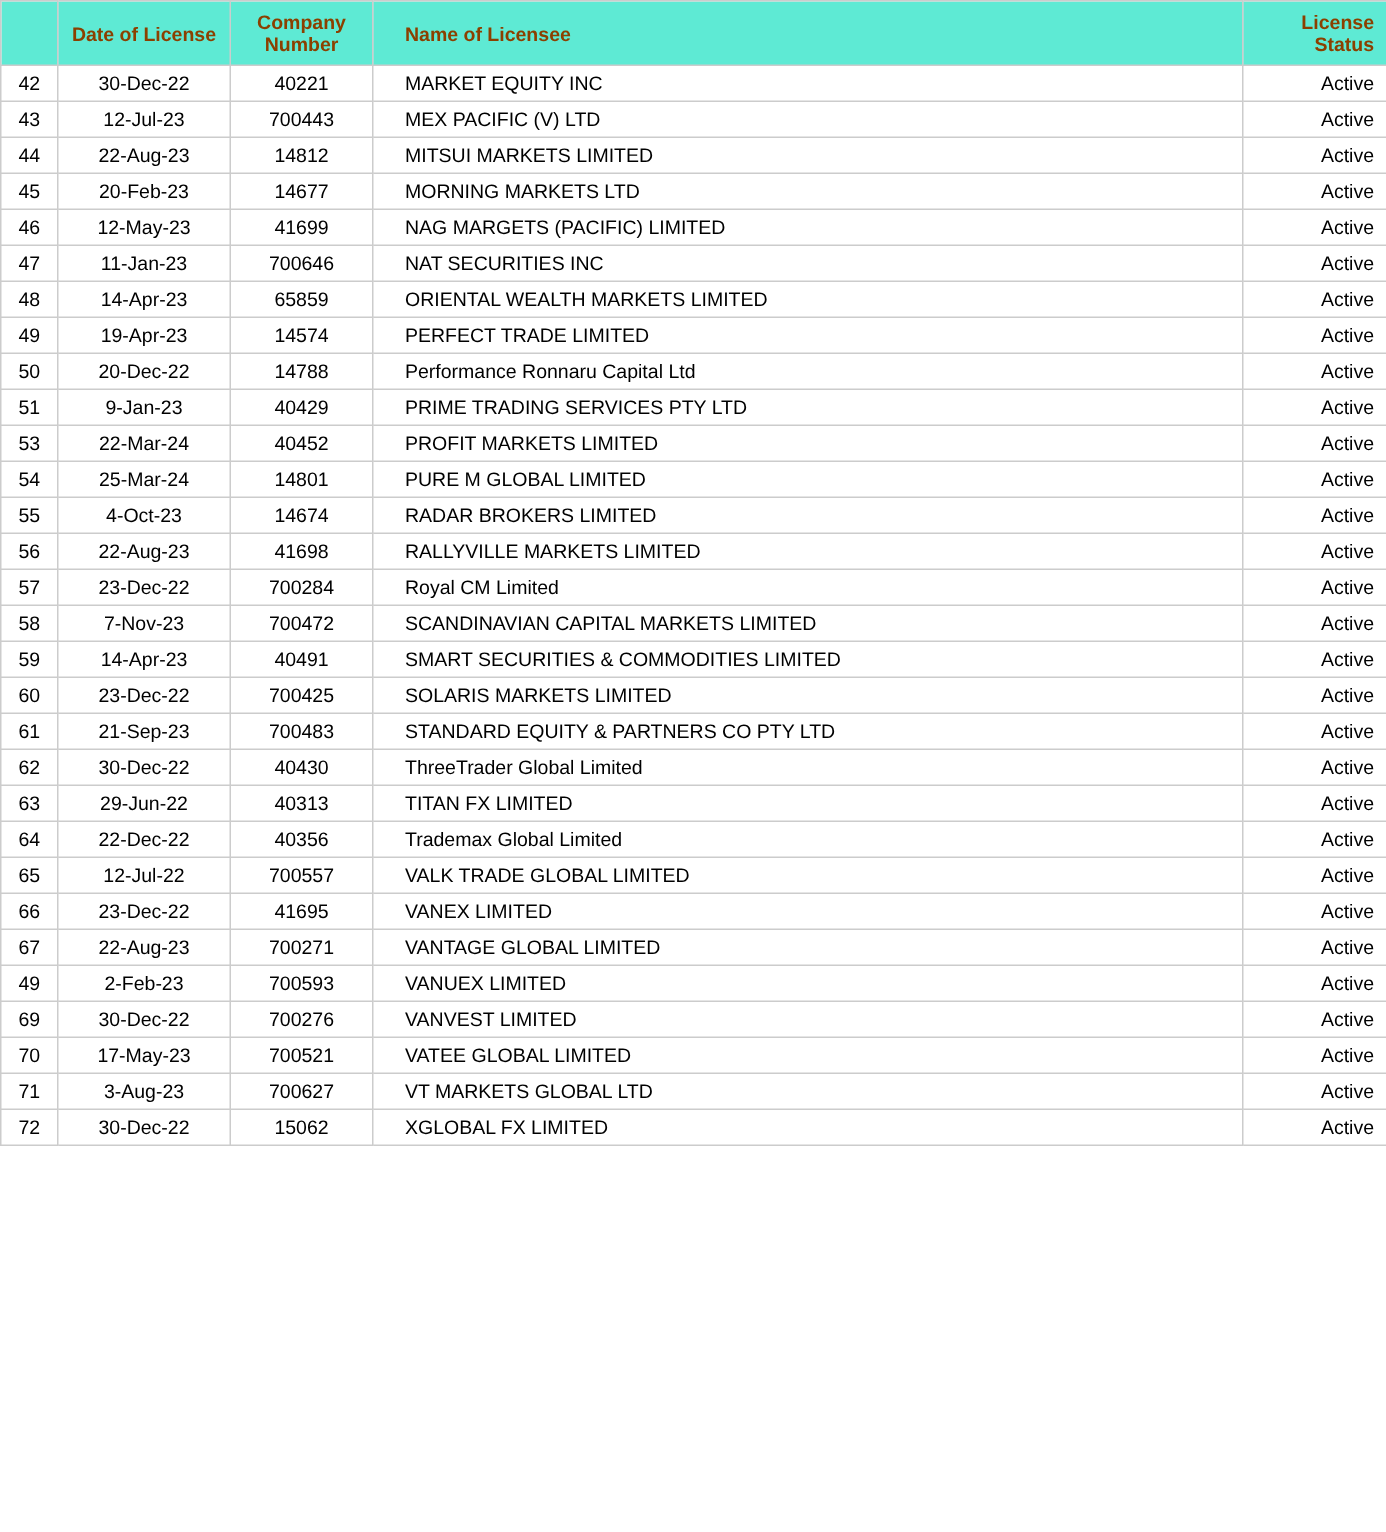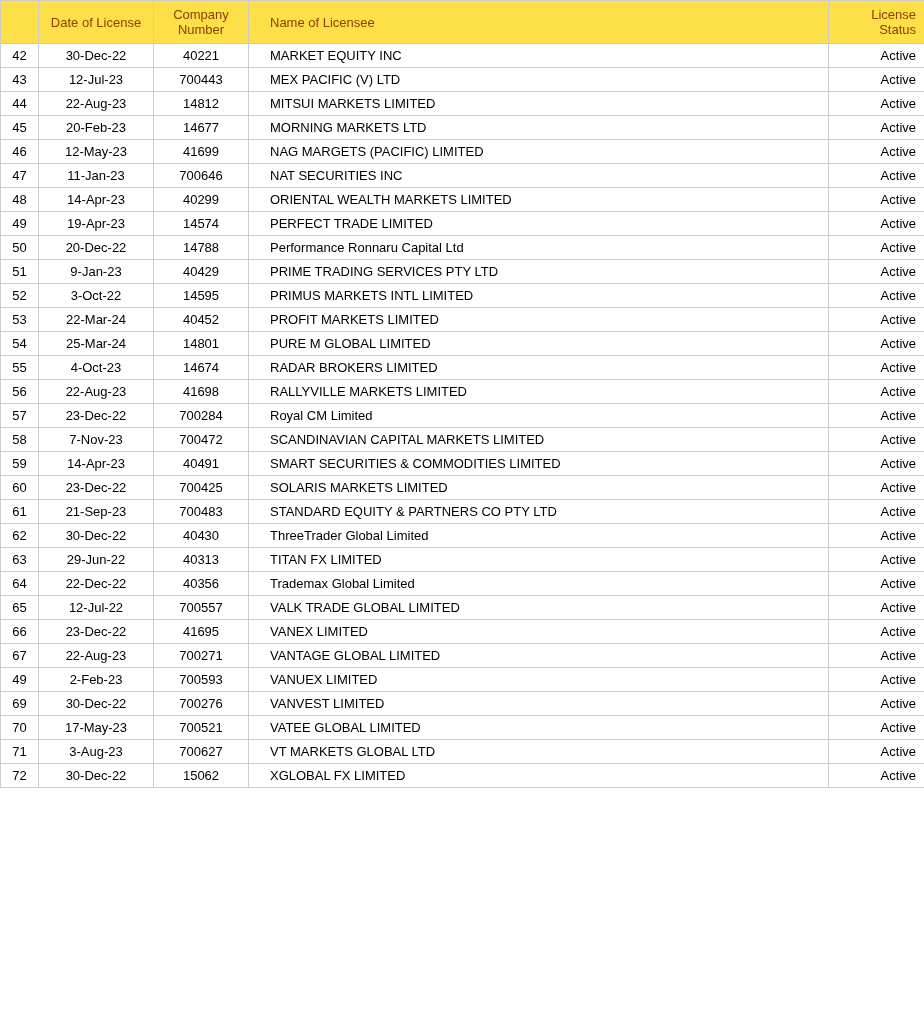--- a/index.html
+++ b/index.html
@@ -14,23 +14,23 @@
       background: #fff;
     }
 
     table {
       width: 924px;
       border-collapse: collapse;
       table-layout: fixed;
     }
 
     thead tr th {
-      background-color: #fde047;
+      background-color: #5eead4;
       color: #8B4000;
-      font-weight: normal;
+      font-weight: bold;
       border: 1px solid #ccc;
       padding: 6px 8px;
       text-align: center;
       vertical-align: middle;
       margin-left: 36px;
     }
 
     thead tr th.name-col {
       text-align: left;
     }
@@ -132,21 +132,21 @@
       <tr>
         <td class="col-num">47</td>
         <td class="col-date">11-Jan-23</td>
         <td class="col-company">700646</td>
         <td class="col-name">NAT SECURITIES INC</td>
         <td class="col-status status-active">Active</td>
       </tr>
       <tr>
         <td class="col-num">48</td>
         <td class="col-date">14-Apr-23</td>
-        <td class="col-company">40299</td>
+        <td class="col-company">65859</td>
         <td class="col-name">ORIENTAL WEALTH MARKETS LIMITED</td>
         <td class="col-status status-active">Active</td>
       </tr>
       <tr>
         <td class="col-num">49</td>
         <td class="col-date">19-Apr-23</td>
         <td class="col-company">14574</td>
         <td class="col-name">PERFECT TRADE LIMITED</td>
         <td class="col-status status-active">Active</td>
       </tr>
@@ -158,27 +158,20 @@
         <td class="col-status status-active">Active</td>
       </tr>
       <tr>
         <td class="col-num">51</td>
         <td class="col-date">9-Jan-23</td>
         <td class="col-company">40429</td>
         <td class="col-name">PRIME TRADING SERVICES PTY LTD</td>
         <td class="col-status status-active">Active</td>
       </tr>
       <tr>
-        <td class="col-num">52</td>
-        <td class="col-date">3-Oct-22</td>
-        <td class="col-company">14595</td>
-        <td class="col-name">PRIMUS MARKETS INTL LIMITED</td>
-        <td class="col-status status-active">Active</td>
-      </tr>
-      <tr>
         <td class="col-num">53</td>
         <td class="col-date">22-Mar-24</td>
         <td class="col-company">40452</td>
         <td class="col-name">PROFIT MARKETS LIMITED</td>
         <td class="col-status status-active">Active</td>
       </tr>
       <tr>
         <td class="col-num">54</td>
         <td class="col-date">25-Mar-24</td>
         <td class="col-company">14801</td>

